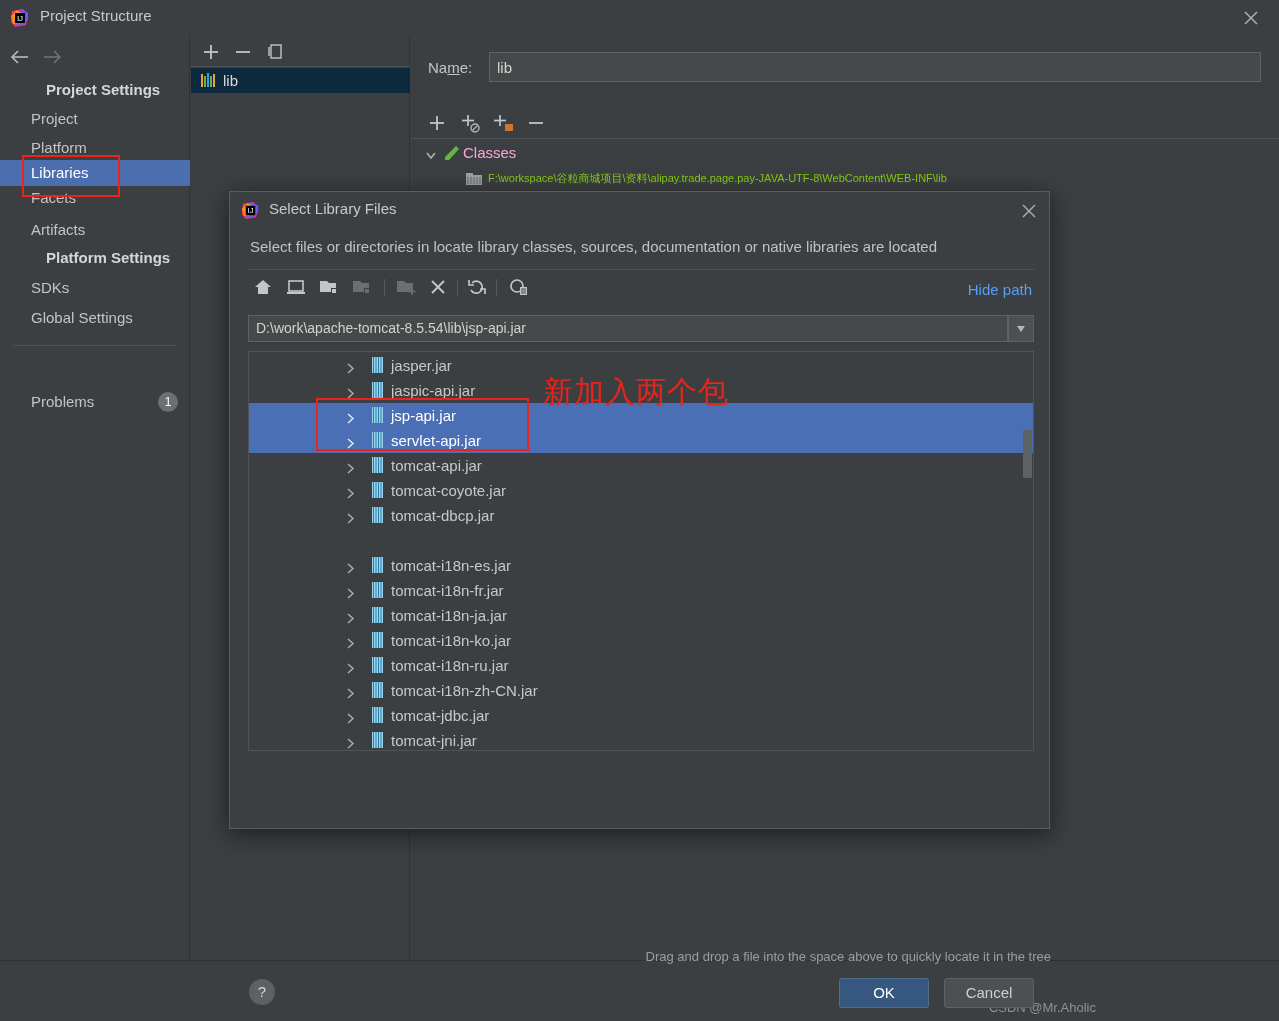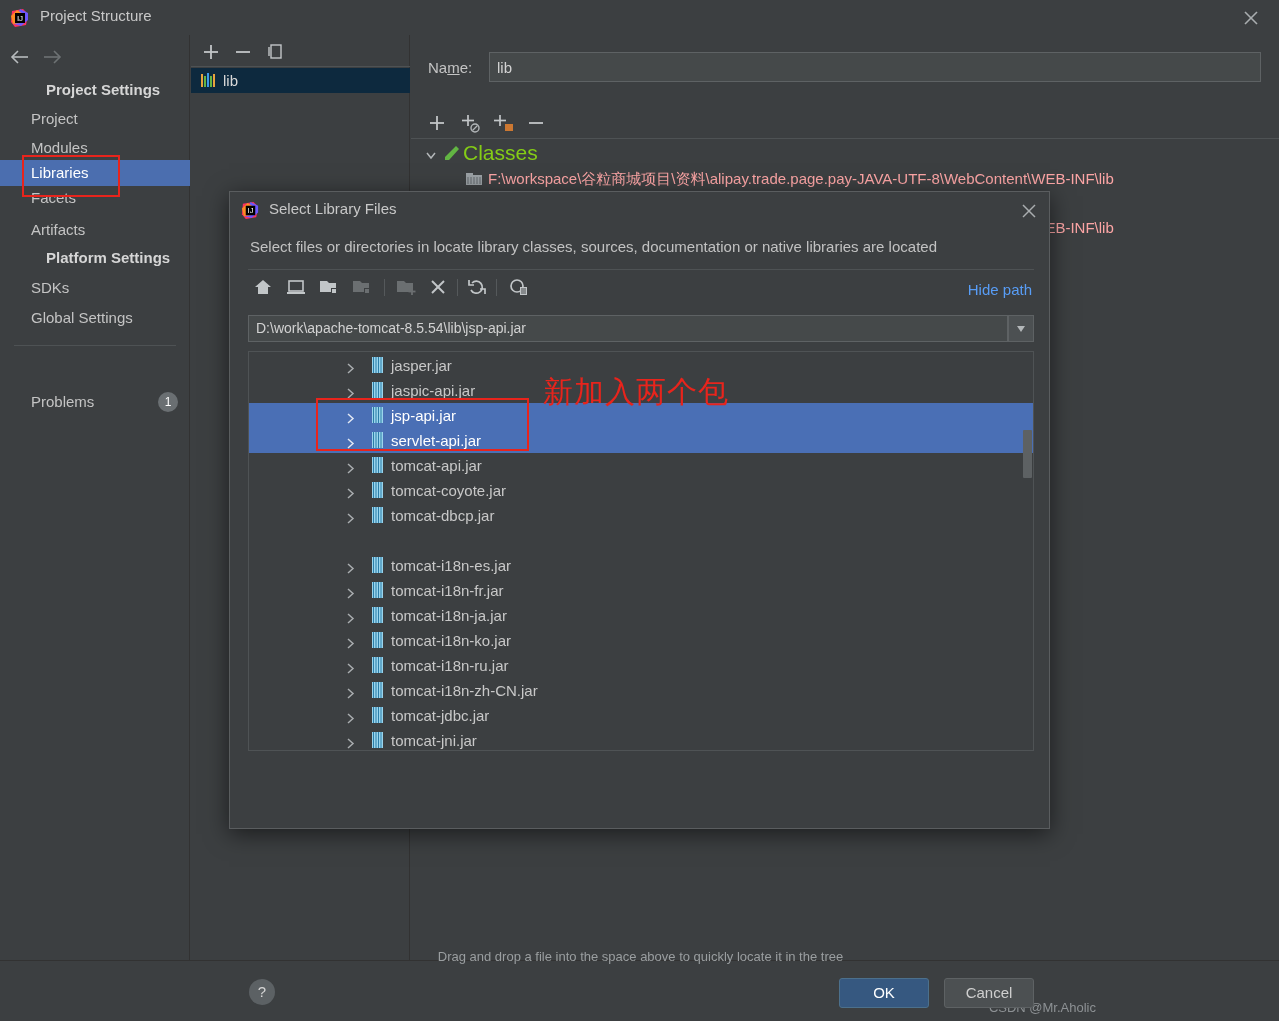--- a/index.html
+++ b/index.html
@@ -122,29 +122,29 @@
     border-bottom: 1px solid #4e5254;
   }
   .rt-btn { position: absolute; top: 7px; width: 24px; height: 22px; cursor: default; }
   .classes-node {
     position: absolute; left: 0; top: 105px; width: 868px; height: 25px; cursor: default;
   }
   .tree-chev { position: absolute; left: 14px; top: 7px; width: 12px; height: 12px; }
   .classes-icon { position: absolute; left: 32px; top: 5px; width: 17px; height: 16px; }
   .classes-label {
     position: absolute; left: 52px; top: 0; line-height: 25px;
-    font-size: 21px; color: #84cc16;
+    font-size: 15px; color: #f9a8d4;
   }
   .path-row {
     position: absolute; left: 0; width: 868px; height: 25px; cursor: default;
   }
   .path-icon { position: absolute; left: 55px; top: 6px; width: 16px; height: 13px; }
   .path-text {
     position: absolute; left: 77px; top: 0; line-height: 25px;
-    font-size: 15px; color: #fca5a5; white-space: nowrap;
+    font-size: 11px; color: #84cc16; white-space: nowrap;
   }
 
   
   .bottombar {
     position: absolute; left: 0; top: 960px; width: 1279px; height: 61px;
     background: #3c3f41; border-top: 1px solid #323232;
   }
   .help-circle {
     position: absolute; width: 26px; height: 26px; border-radius: 50%;
     background: #5c6164; color: #d6d6d6;
@@ -227,21 +227,21 @@
     position: absolute; right: 1px; width: 9px;
     background: #5d6163; border-radius: 1px; cursor: default;
   }
   .annot-cn {
     position: absolute; left: 543px; top: 372px;
     font-size: 30px; color: #e8241c; letter-spacing: 1px;
     font-family: "DejaVu Sans", sans-serif; white-space: nowrap;
   }
   .drag-hint {
     position: absolute; left: 0; top: 757px; width: 821px;
-    text-align: center; font-size: 13px; color: #9a9ea0;
+    text-align: right; font-size: 13px; color: #9a9ea0;
   }
   .modal-btnbar { position: absolute; left: 0; top: 770px; width: 821px; height: 68px; }
 </style>
 </head>
 <body>
 
 <div id="root">
 
   <div class="titlebar">
     <span class="ij-logo">
@@ -273,21 +273,21 @@
       <span class="nav-arrow nav-fwd">
         <svg width="24" height="20" viewBox="0 0 24 20">
           <line x1="4" y1="10" x2="20" y2="10" stroke="#6e7274" stroke-width="1.6"></line>
           <polyline points="14,4 20,10 14,16" fill="none" stroke="#6e7274" stroke-width="1.6"></polyline>
         </svg>
       </span>
     </div>
 
     <div class="section-head" style="top:46px">Project Settings</div>
     <div class="nav-item" style="top:71px">Project</div>
-    <div class="nav-item" style="top:100px">Modules</div>
+    <div class="nav-item" style="top:100px">Platform</div>
     <div class="nav-item selected" style="top:125px">Libraries</div>
     <div class="nav-item" style="top:150px">Facets</div>
     <div class="nav-item" style="top:182px">Artifacts</div>
 
     <div class="section-head" style="top:214px">Platform Settings</div>
     <div class="nav-item" style="top:240px">SDKs</div>
     <div class="nav-item" style="top:270px">Global Settings</div>
 
     <div class="nav-sep" style="top:310px"></div>
 

